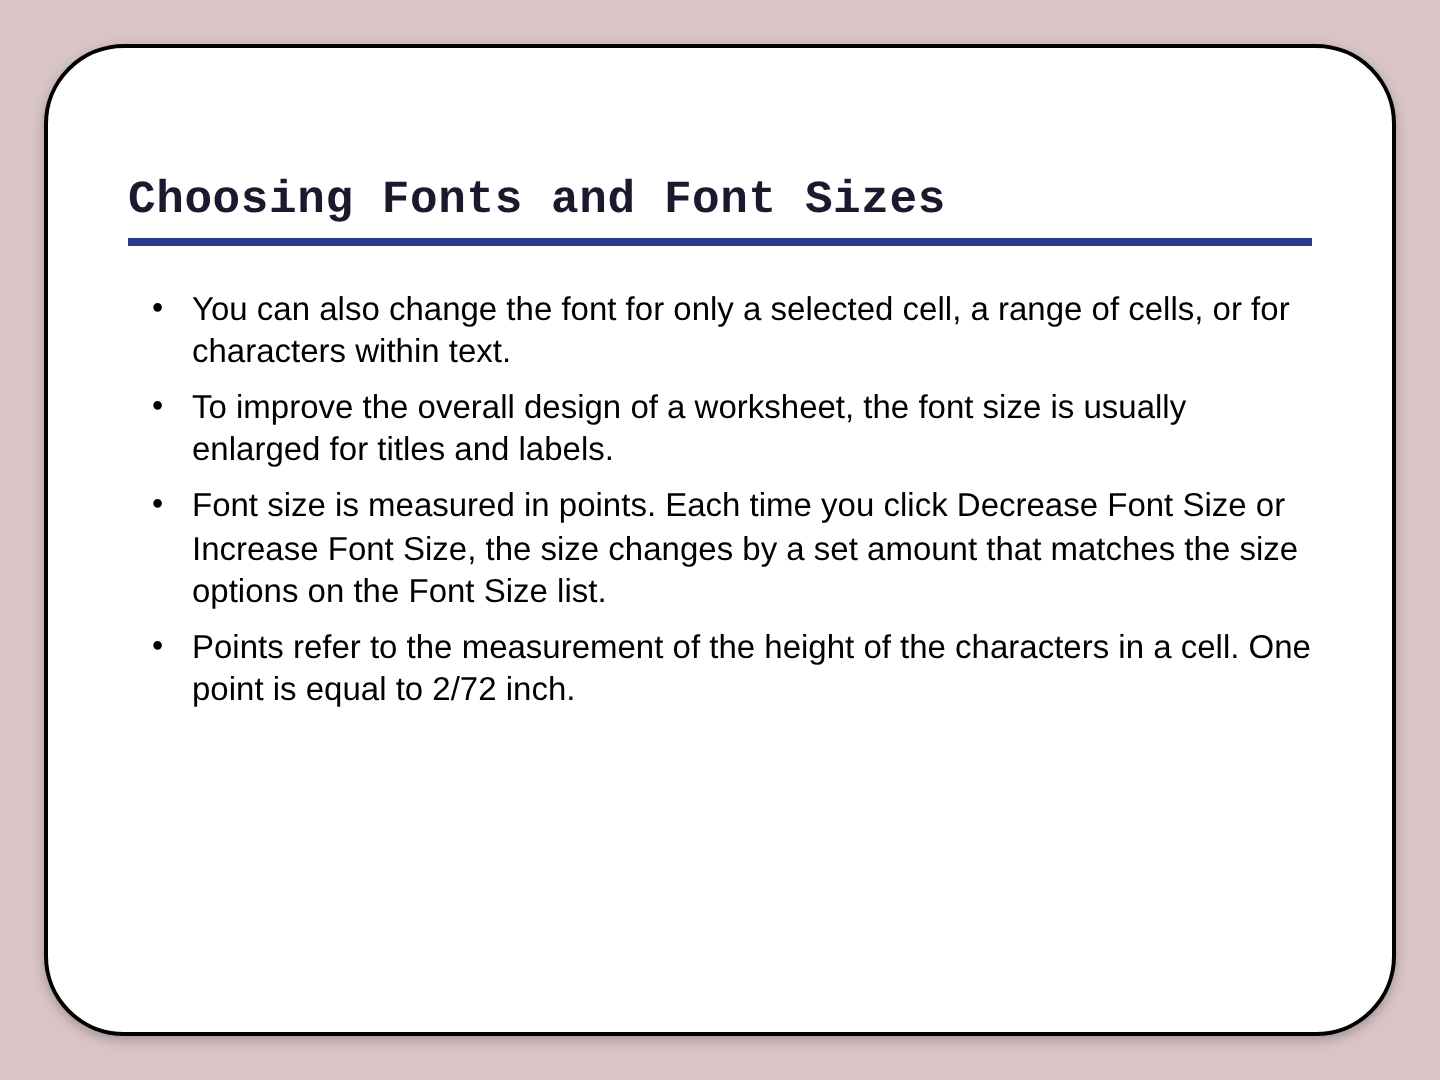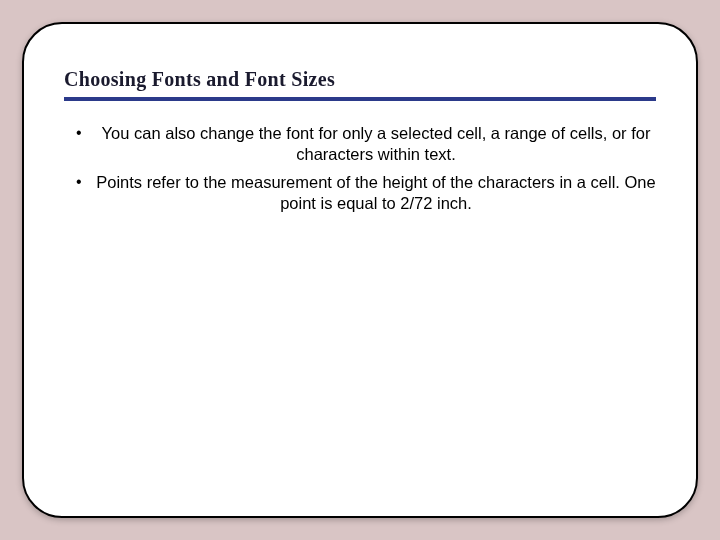--- a/index.html
+++ b/index.html
@@ -15,33 +15,33 @@
     width: 676px;
     height: 496px;
     background: #ffffff;
     border-radius: 40px;
     border: 2px solid #000;
     box-shadow: 0 2px 6px rgba(0,0,0,0.25);
     padding: 44px 40px 40px 40px;
     position: relative;
   }
   .title {
-    font-family: Liberation Serif, serif;
+    font-family: Liberation Mono, monospace;
     font-weight: 900;
-    font-size: 20px;
+    font-size: 23px;
     color: #1a1a2e;
     letter-spacing: 0.3px;
     padding-bottom: 6px;
     border-bottom: 4px solid #2b3a8a;
     margin-bottom: 22px;
+    margin-top: 19px;
   }
   ul.bullets {
     list-style: none;
     padding-left: 0;
-    text-align: center;
   }
   ul.bullets > li {
     position: relative;
     padding-left: 32px;
     font-size: 16.5px;
     line-height: 1.28;
     color: #000;
     margin-bottom: 7px;
   }
   ul.bullets > li::before {
@@ -58,16 +58,22 @@
 </head>
 <body>
 
 <div class="card">
   <h1 class="title">Choosing Fonts and Font Sizes</h1>
   <ul class="bullets">
     <li>
       <span>You can also change the font for only a selected cell, a range of cells, or for characters within text.</span>
     </li>
     <li>
+      <span>To improve the overall design of a worksheet, the font size is usually enlarged for titles and labels.</span>
+    </li>
+    <li>
+      <span>Font size is measured in points. Each time you click Decrease Font Size or Increase Font Size, the size changes by a set amount that matches the size options on the Font Size list.</span>
+    </li>
+    <li>
       <span class="italic-lead">Points</span><span> refer to the measurement of the height of the characters in a cell. One point is equal to 2/72 inch.</span>
     </li>
   </ul>
 </div>
 
 </body></html>

